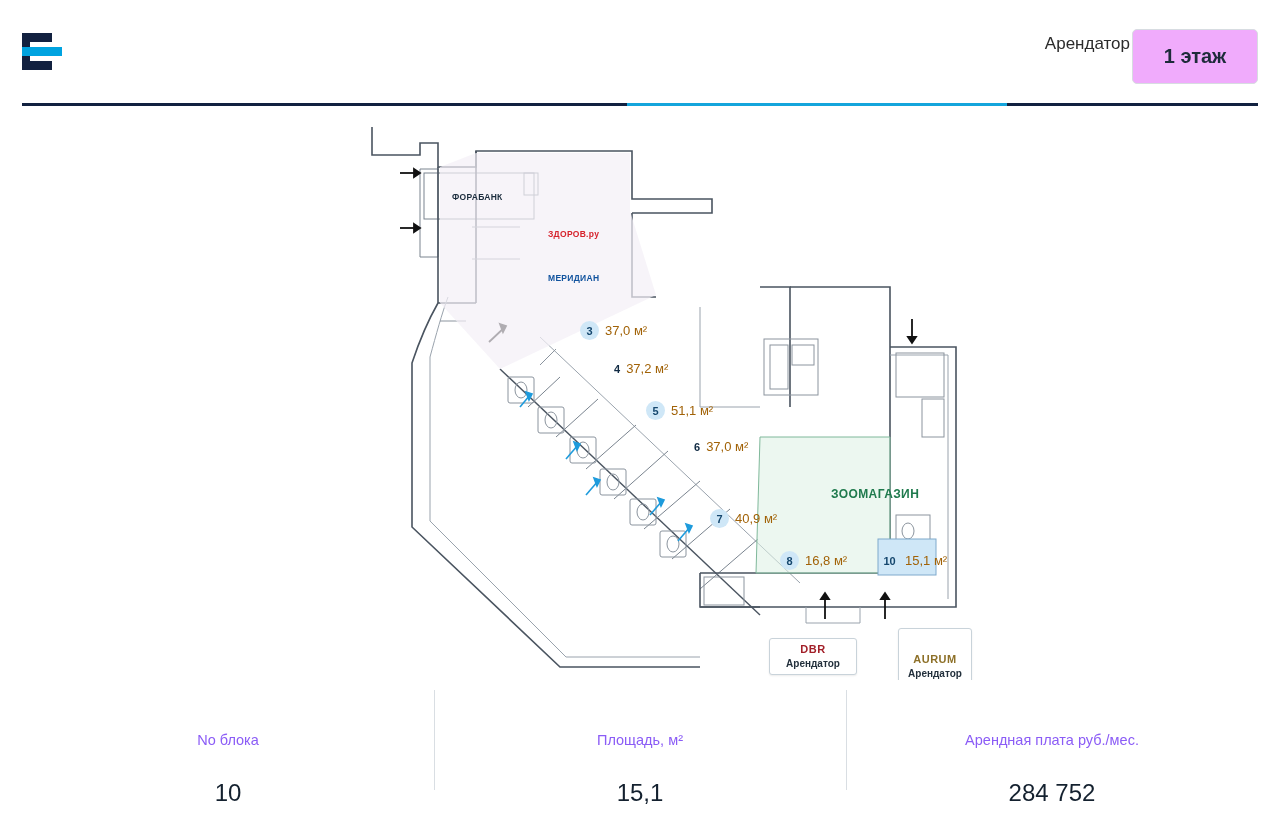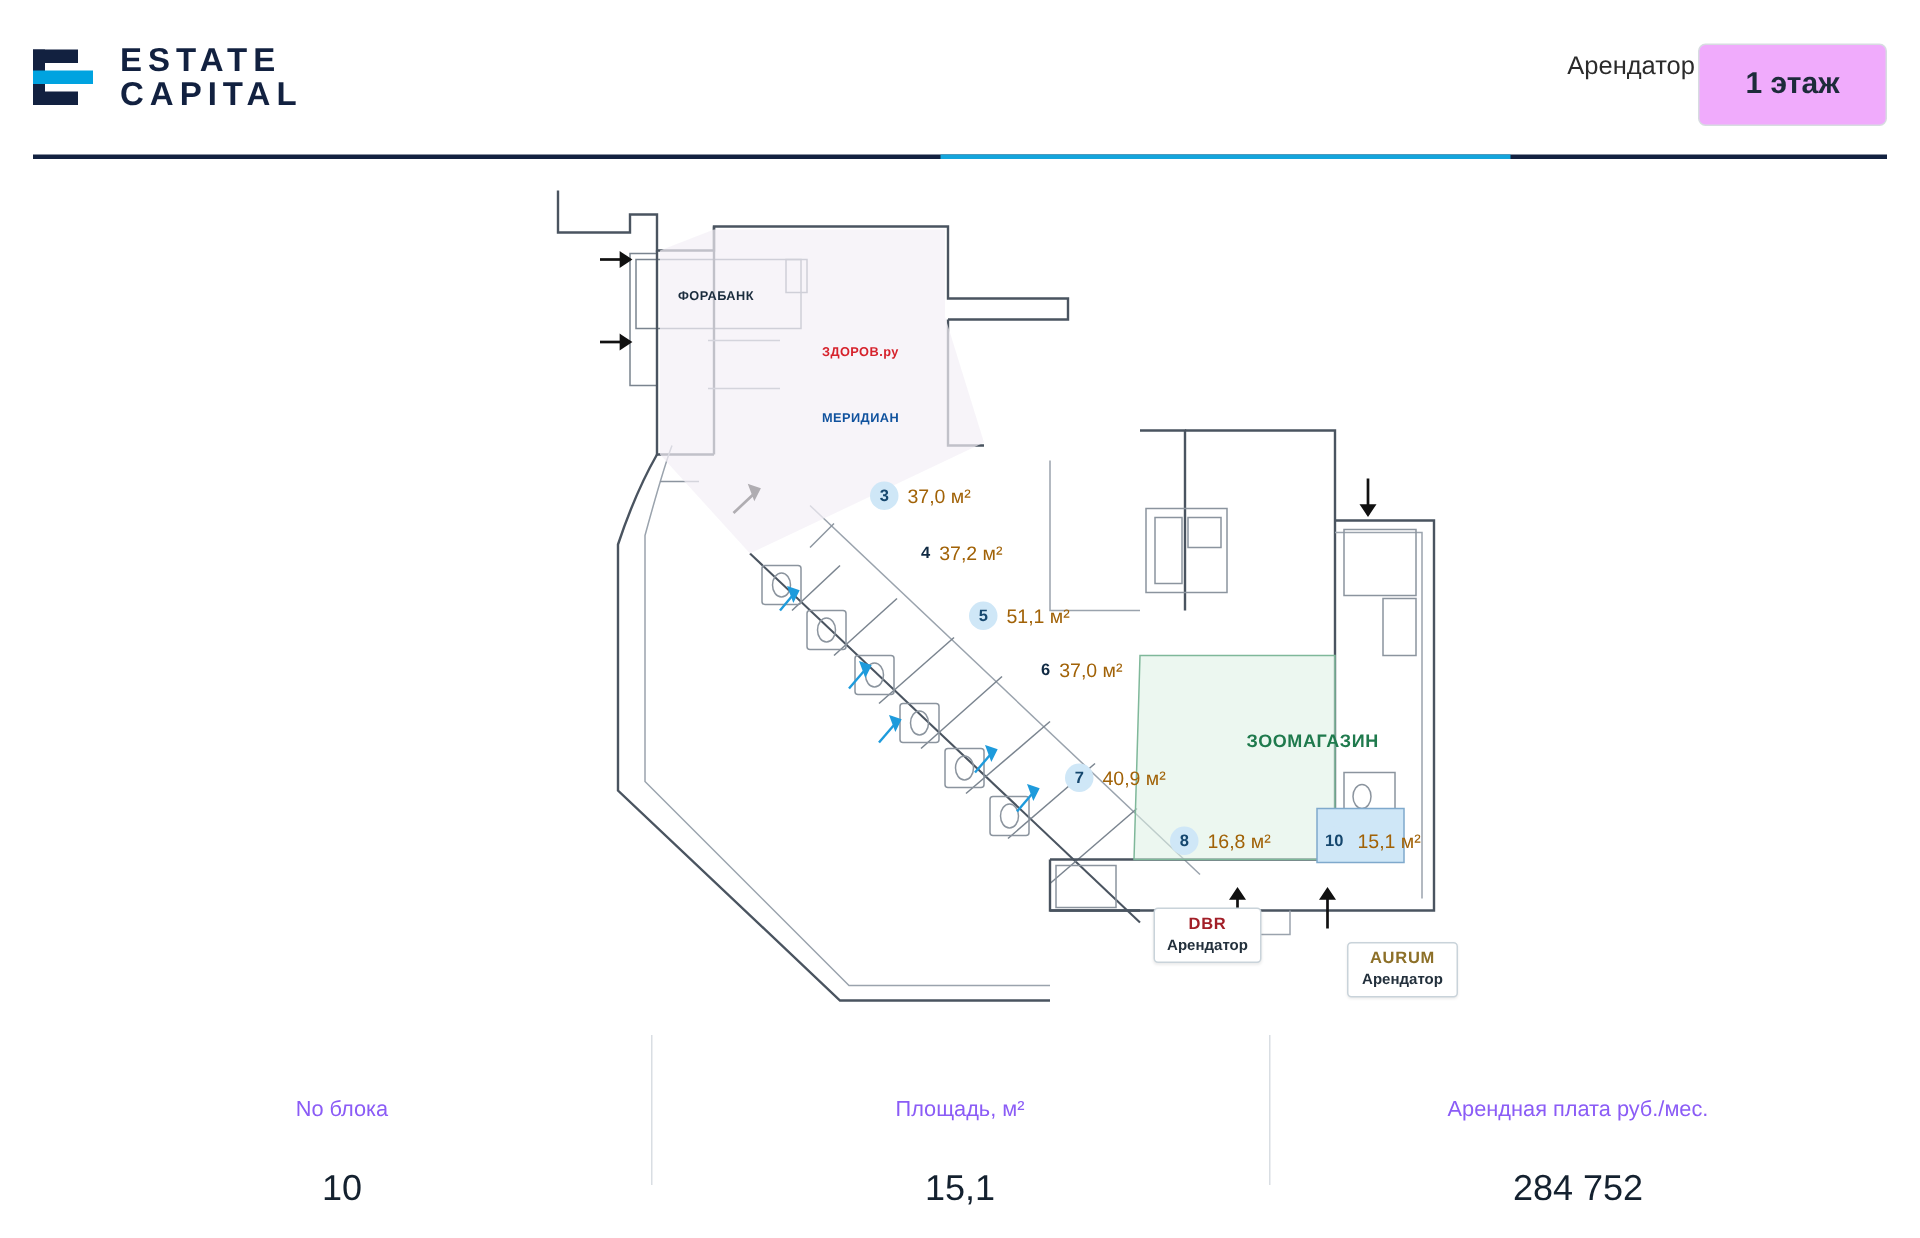--- a/index.html
+++ b/index.html
@@ -148,24 +148,20 @@
 <div id="page">
 
   <div id="header">
 
     <div id="logo">
       <div id="logo-mark">
         <i class="v"></i>
           <i class="b1"></i>
           <i class="b2"></i>
           <i class="b3"></i>
-      </div>
-      <div id="logo-text">
-        <div>ESTATE</div>
-        <div>CAPITAL</div>
       </div>
     </div>
 
     <div id="tenant-block">
       <div id="tenant-title">Арендатор</div>
     </div>
 
     <div id="floor-badge">1 этаж</div>
 
     <div id="header-rule"></div>
@@ -315,26 +311,26 @@
       <span class="num">8</span>
       <span class="area">16,8 м²</span>
     </div>
     <div class="marker" style="left:880px; top:444px;">
       <span class="num">10</span>
       <span class="area">15,1 м²</span>
     </div>
 
     <div class="shoplabel" style="left:831px; top:380px;">ЗООМАГАЗИН</div>
 
-    <div class="brandchip" style="left:769px; top:498px; width:72px;">
+    <div class="brandchip" style="left:769px; top:531px; width:88px;">
       <div class="bname" style="color:#a21f28;">DBR</div>
       <div class="brole">Арендатор</div>
     </div>
     <div class="brandchip" style="left:898px; top:521px; width:74px;">
-      <div class="bname" style="color:#8d7028;">AURUM</div>
+      <div class="bname" style="color:#8d7028;margin-top:20px;">AURUM</div>
       <div class="brole">Арендатор</div>
     </div>
 
   </div>
 
   <div id="footer">
     <div id="footer-grid">
       <div class="fcol">
         <div class="fhead">No блока</div>
         <div class="fval">10</div>

